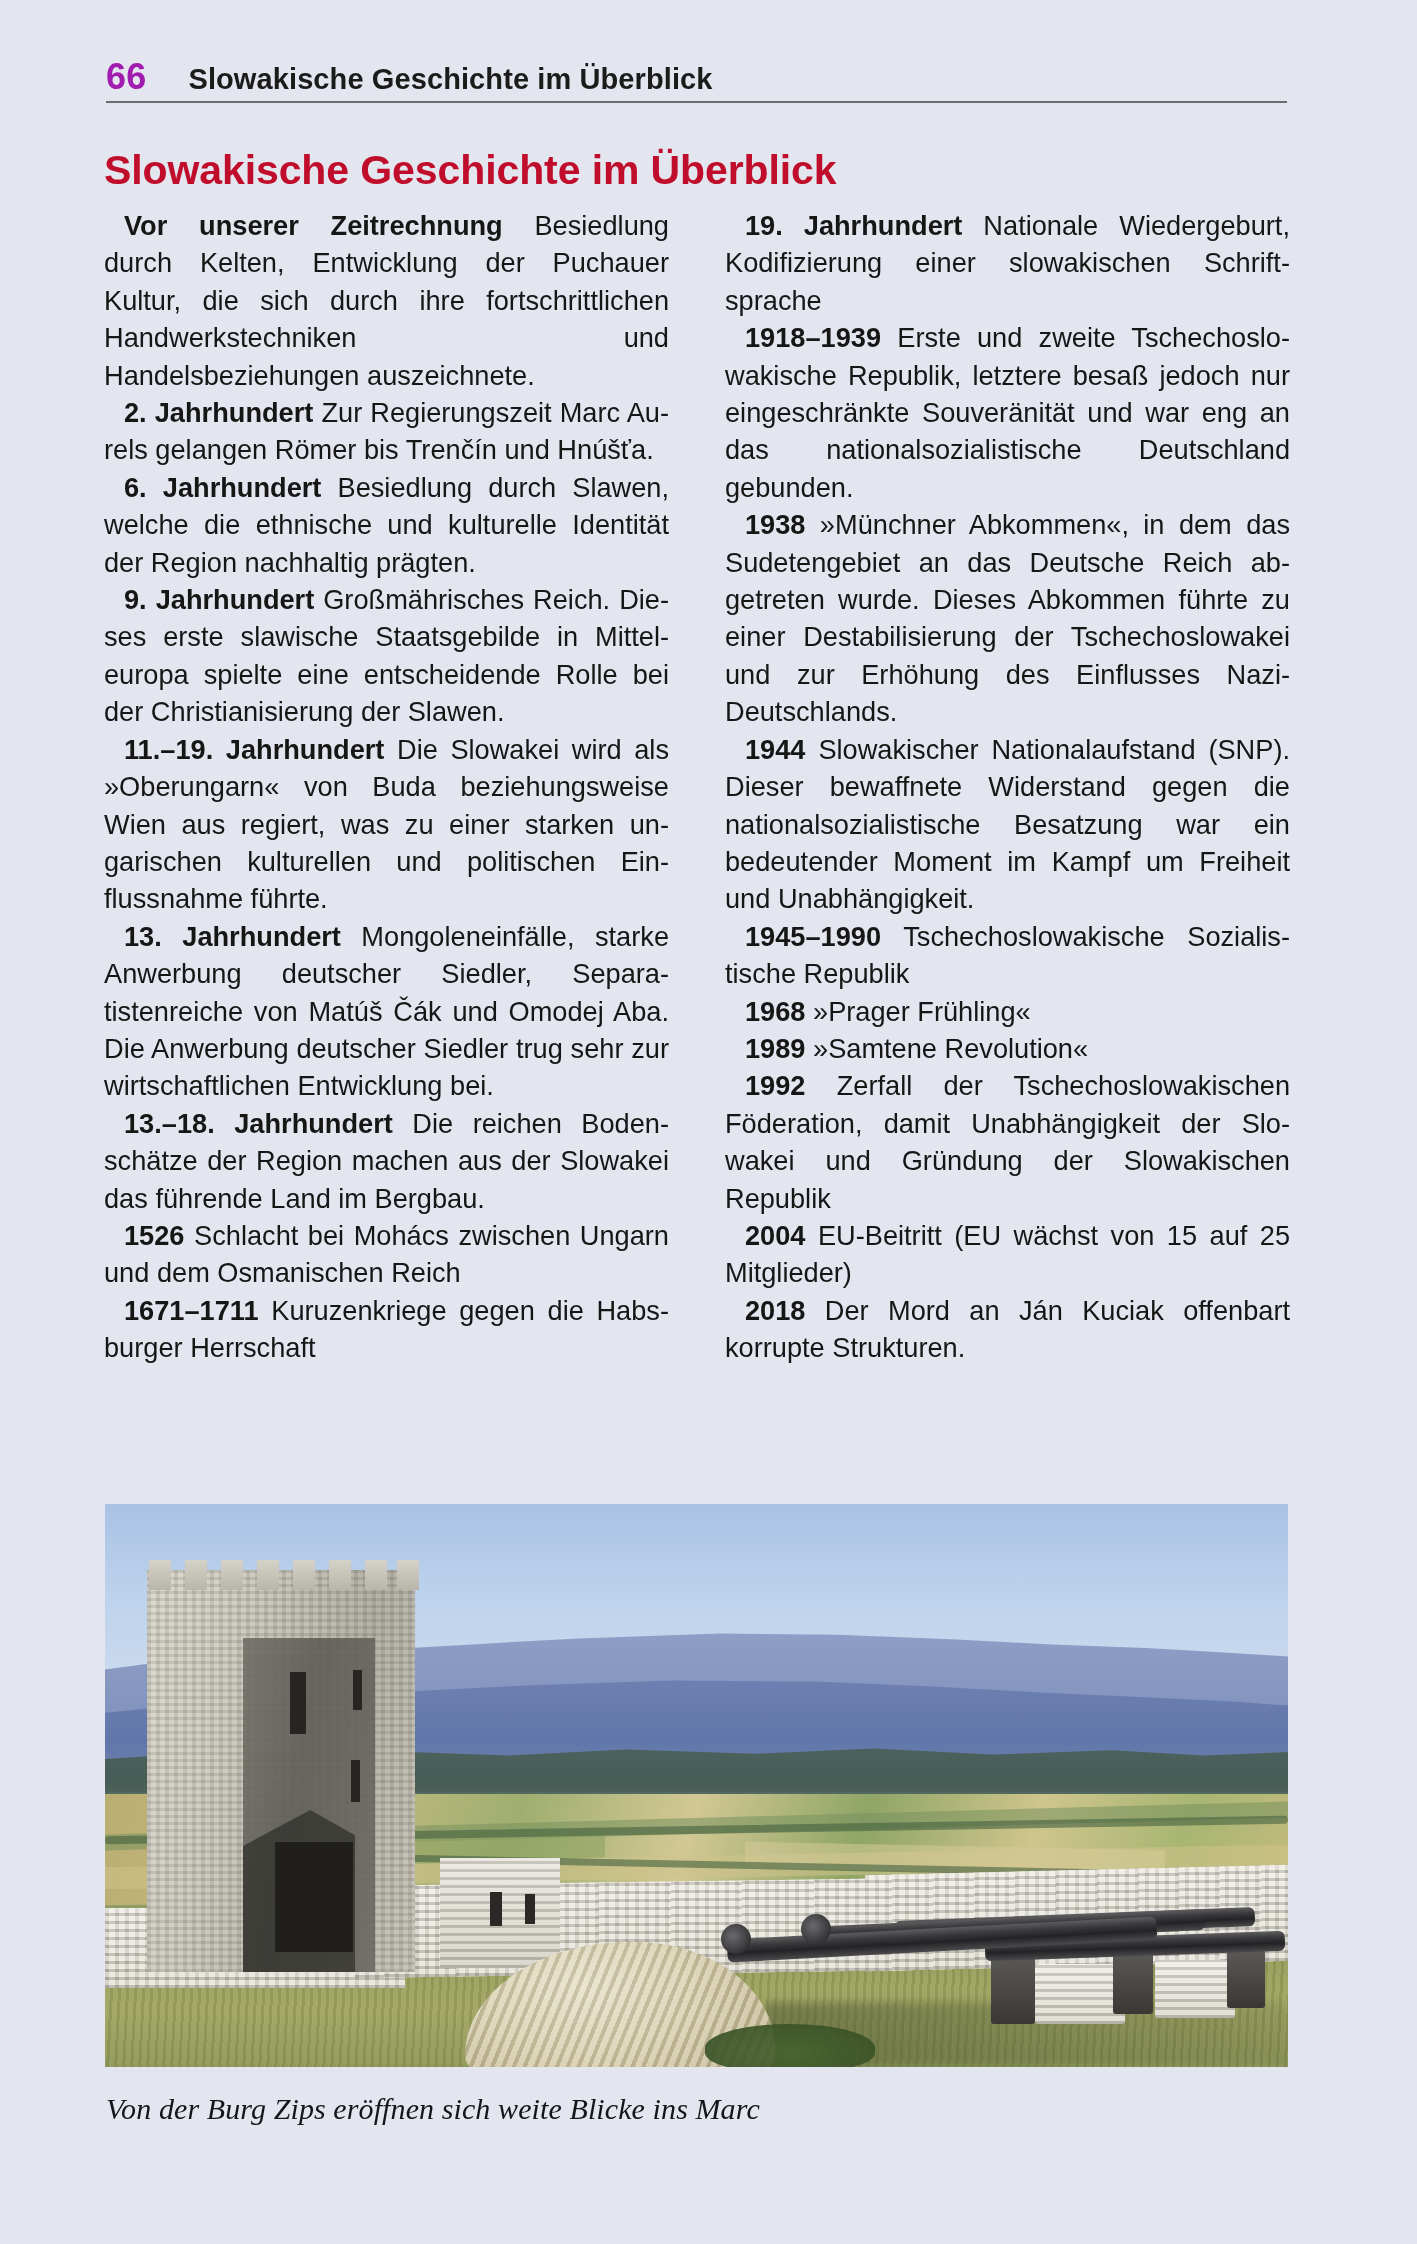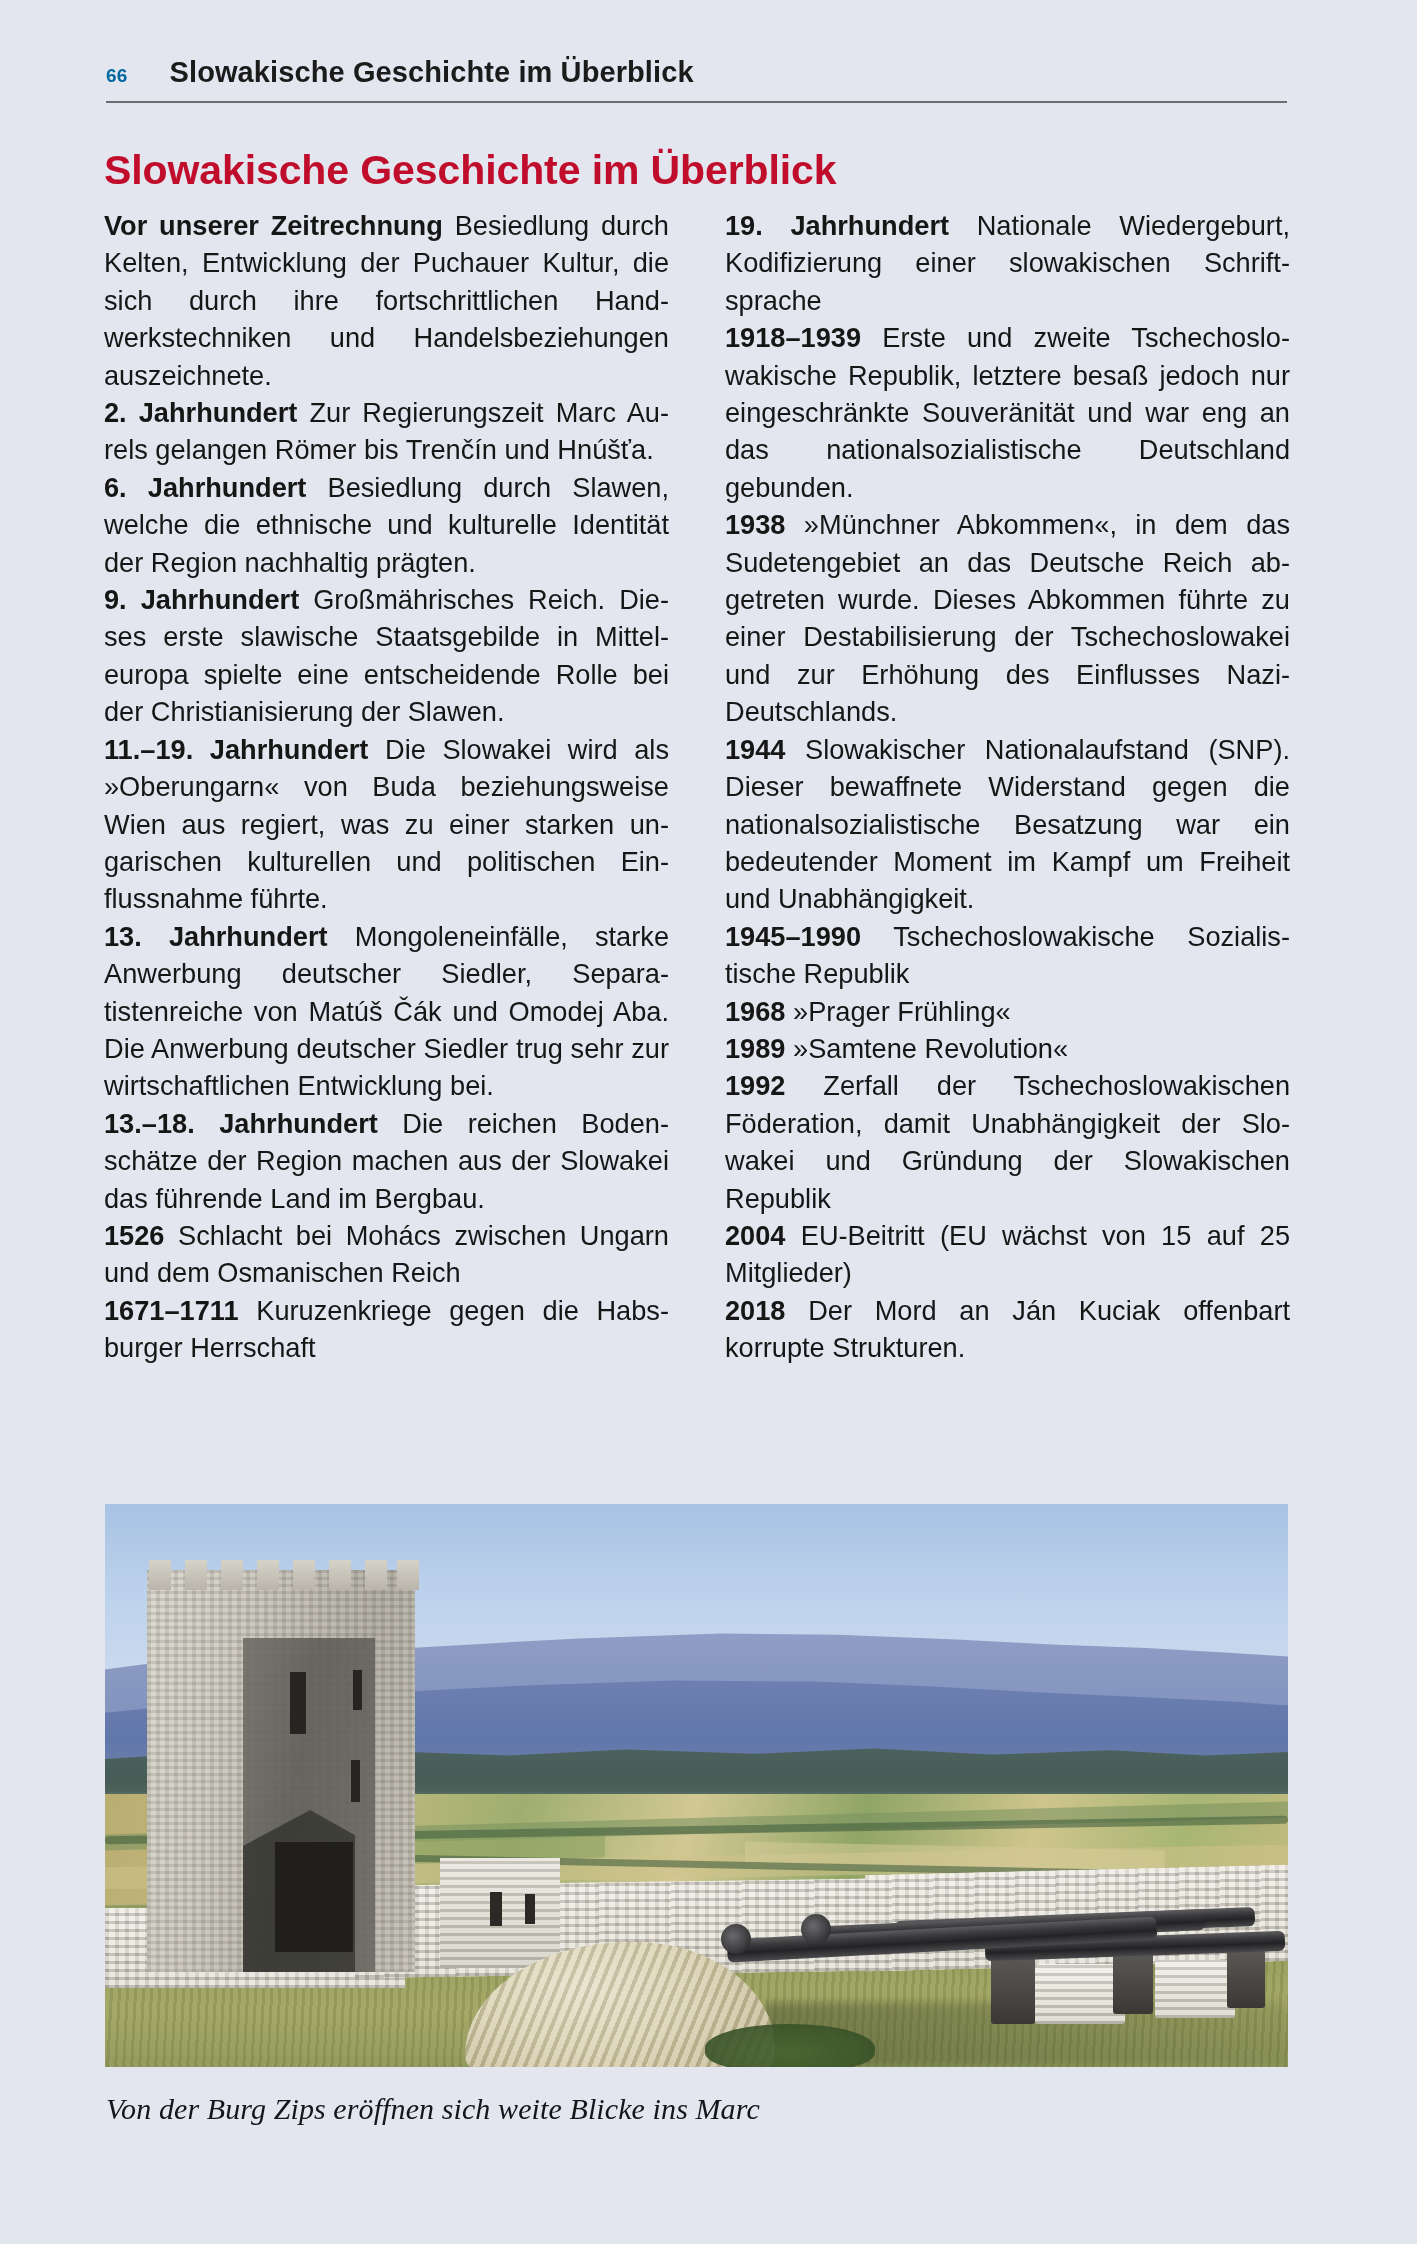--- a/index.html
+++ b/index.html
@@ -16,21 +16,21 @@
     background:#e3e6ef;
   }
 
   
   .runhead{
     position:absolute;
     left:106px;top:56px;width:1181px;
     display:flex;align-items:baseline;
   }
   .runhead .pageno{
-    font-size:19px;font-weight:700;color:#0369a1;
+    font-size:36px;font-weight:700;color:#a21caf;
     letter-spacing:.2px;
   }
   .runhead .rhtitle{
     font-size:29px;font-weight:700;color:#1b1b1b;
     margin-left:42px;letter-spacing:.1px;
   }
   .runrule{
     position:absolute;left:106px;top:101px;width:1181px;height:2px;
     background:#6e6e72;
   }
@@ -51,21 +51,21 @@
     position:absolute;top:0;width:565px;
     font-size:27.2px;
     line-height:37.4px;
     color:#161616;
     text-align:justify;
     -webkit-hyphens:manual;hyphens:manual;
   }
   .col.left{left:0;}
   .col.right{left:621px;}
   .col p{margin:0;}
-  .col b{font-weight:700;}
+  .col b{font-weight:700;margin-left:20px;}
   .entry{display:inline;}
 
   
   .photo{
     position:absolute;left:105px;top:1504px;
     width:1183px;height:563px;
     overflow:hidden;
     background:#9fb6d8;
   }
   .ph-layer{position:absolute;}

